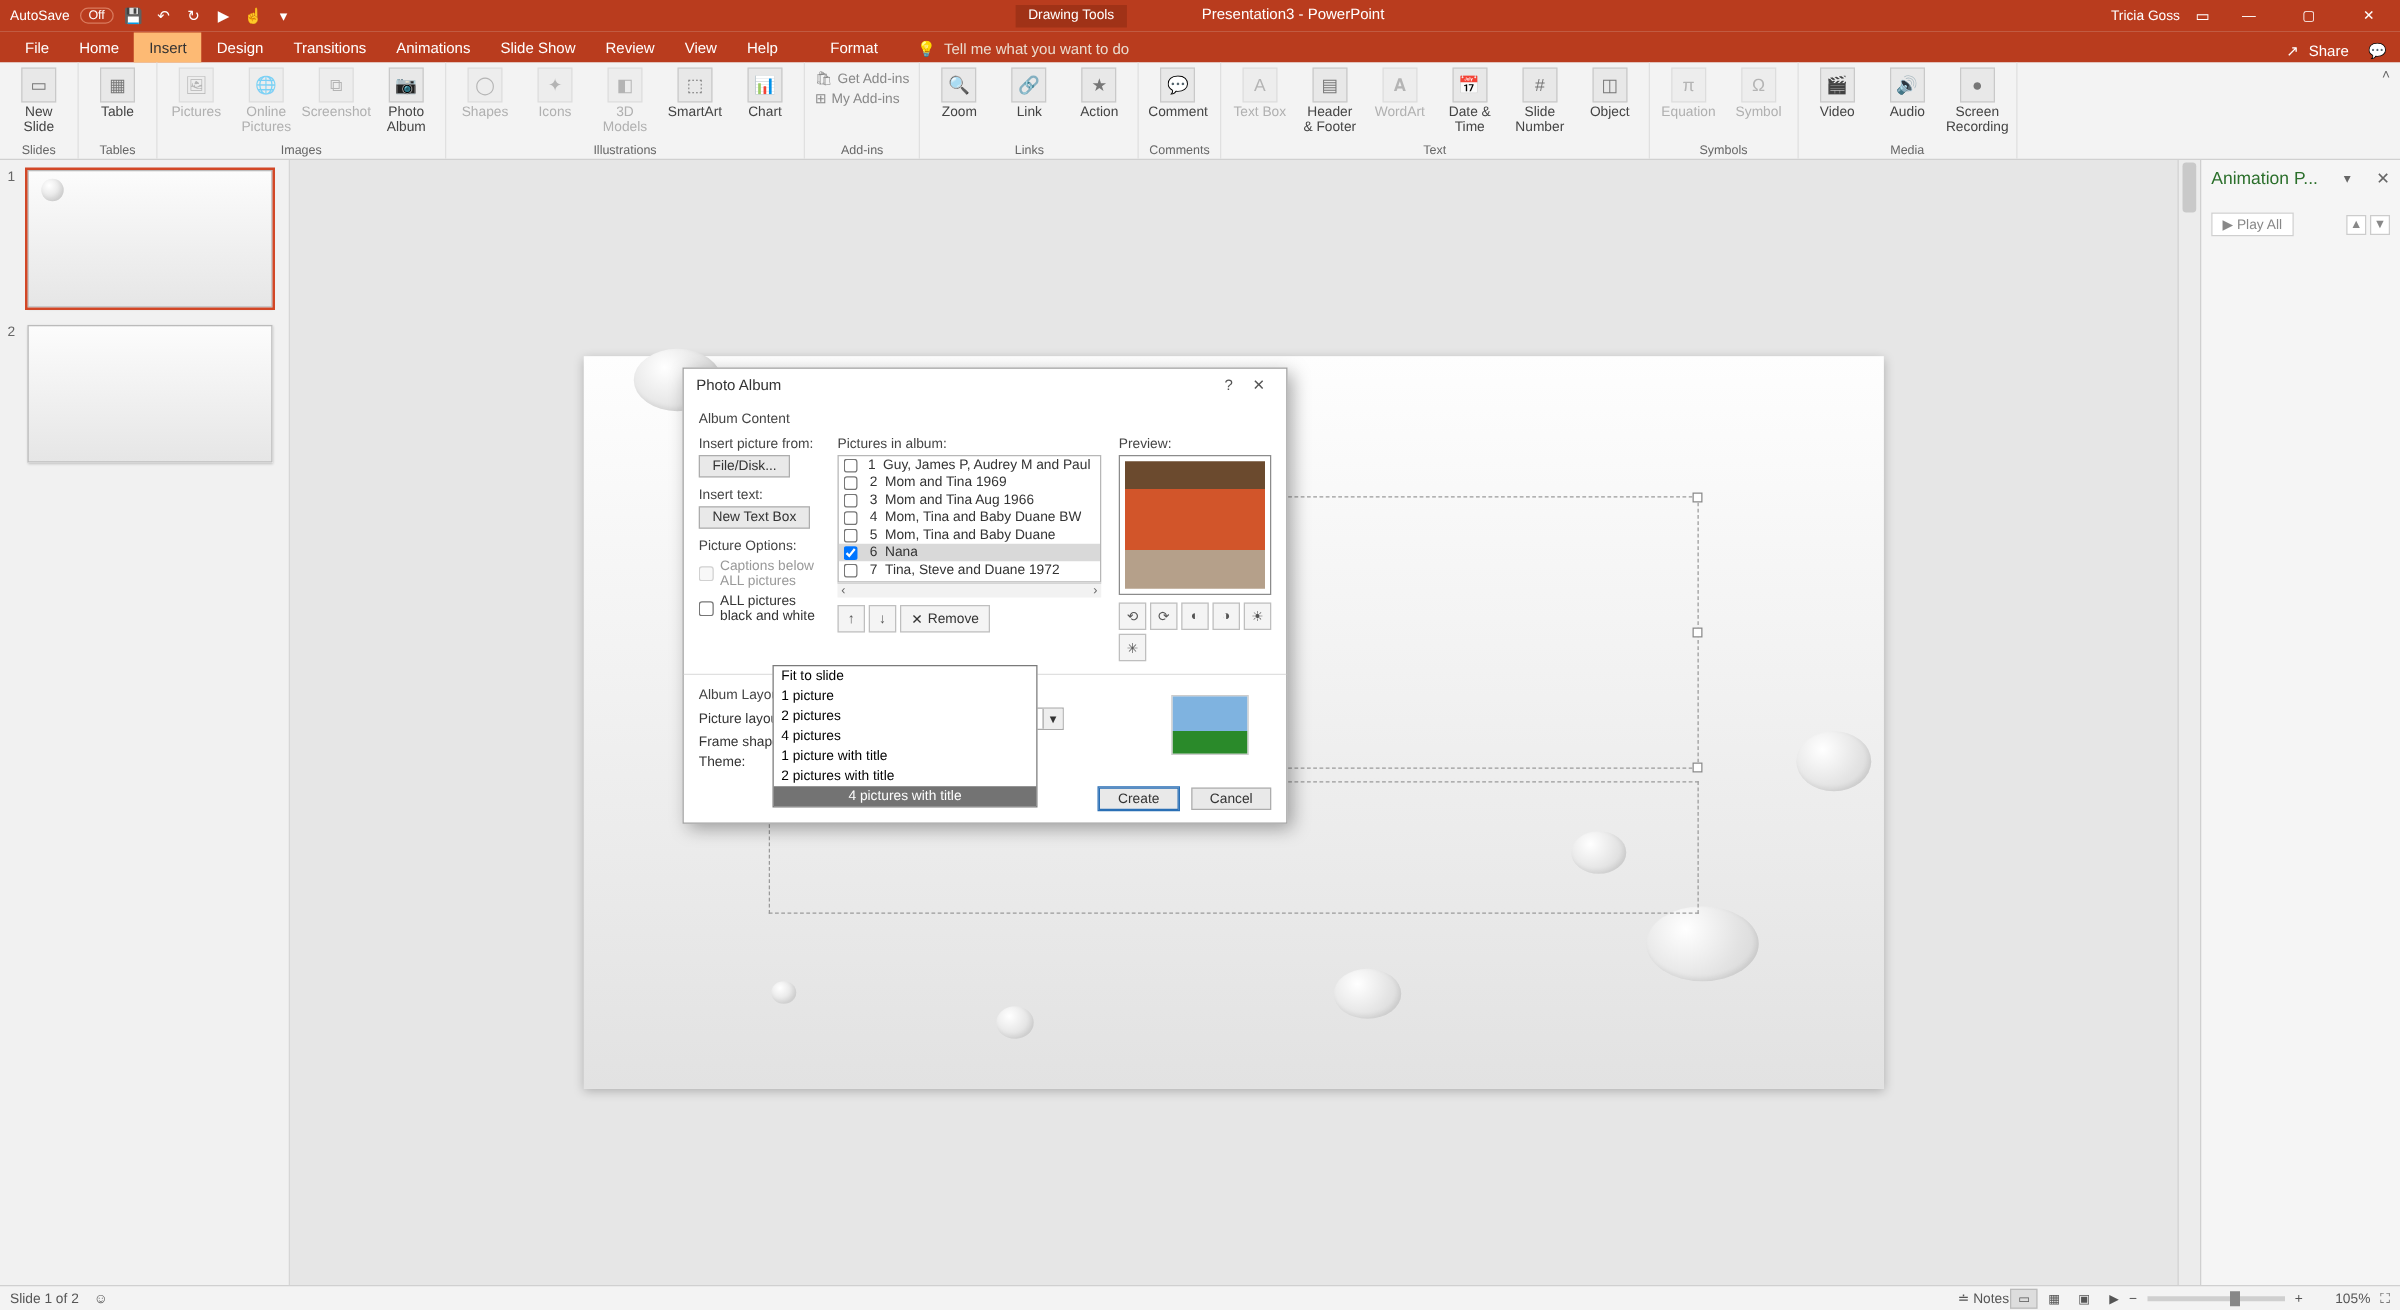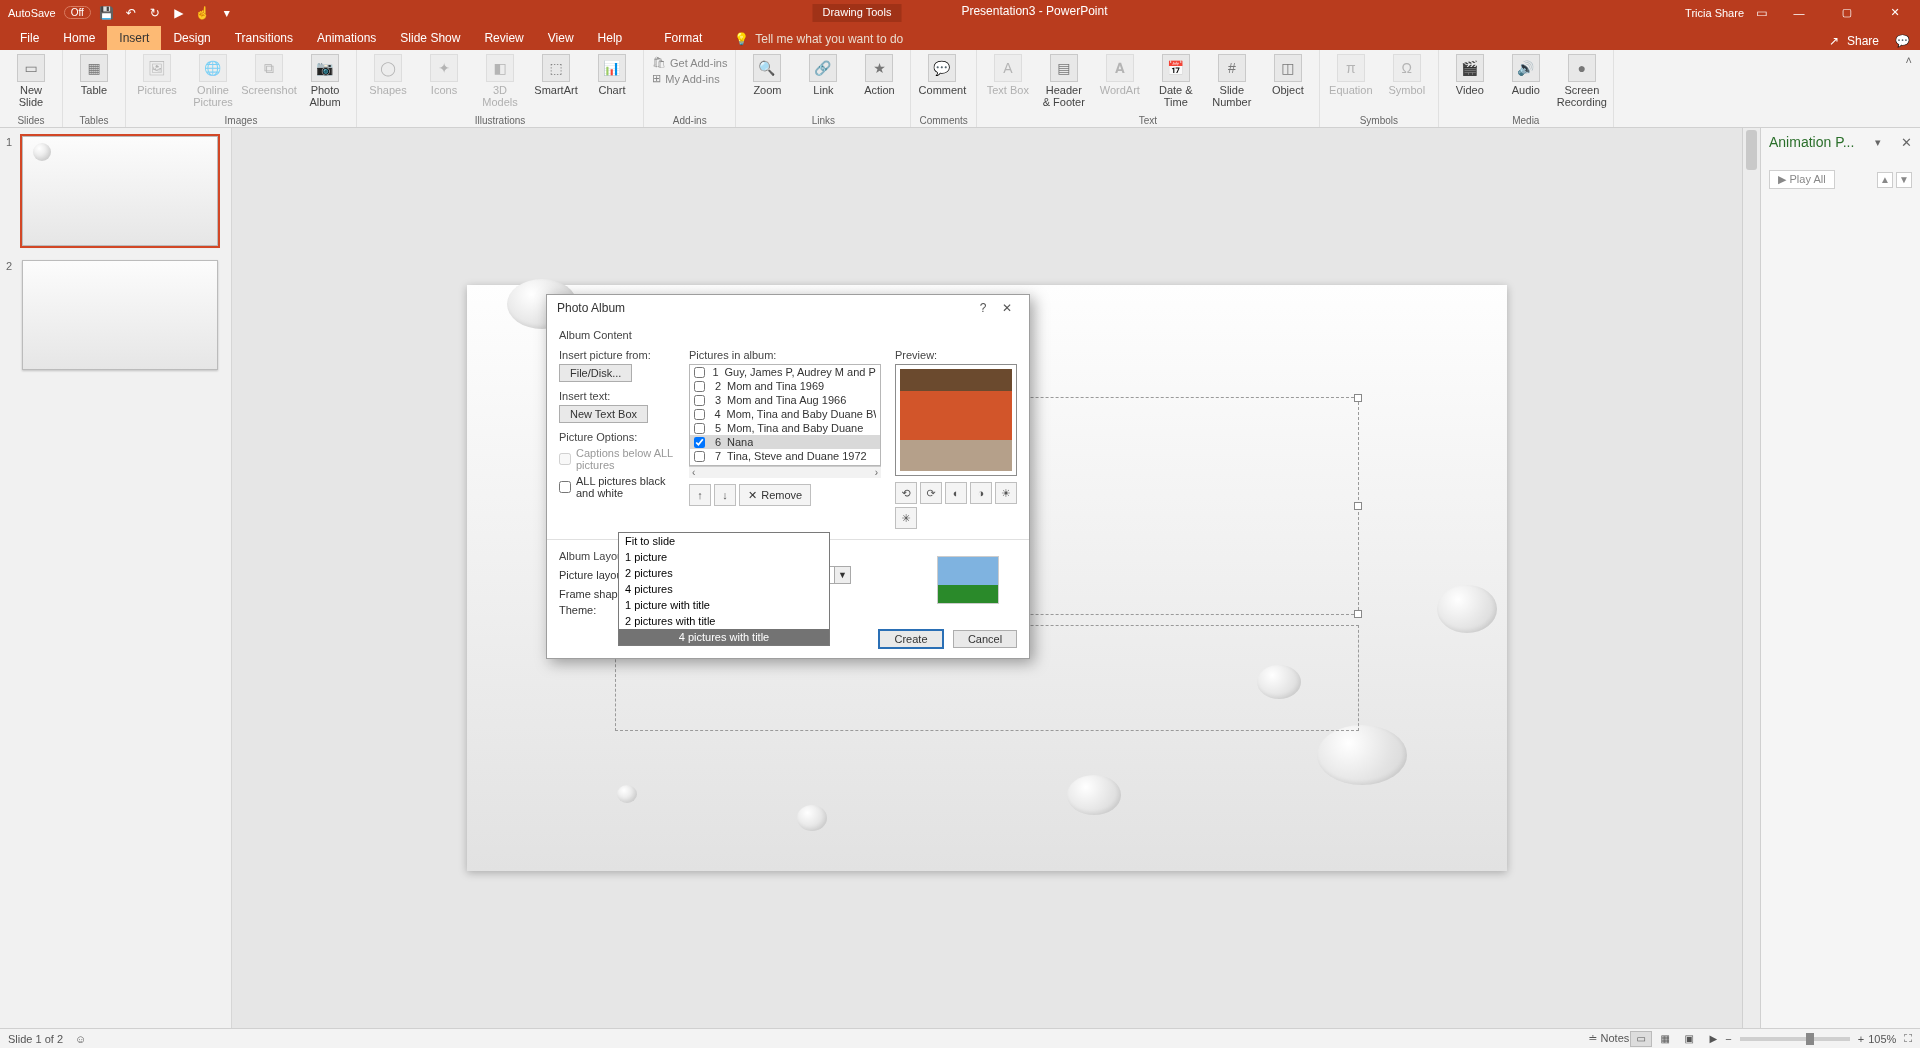--- a/index.html
+++ b/index.html
@@ -63,21 +63,21 @@
 
 
 .dialog { position:absolute; width: 484px; left: 546px; top: 294px; background:#fff; border:1px solid #9e9e9e; box-shadow: 4px 4px 14px rgba(0,0,0,.35); font-size:11px; color:#333; z-index:100;}
 .dialog-title { padding:6px 10px; font-size:12px; display:flex; align-items:center; }
 .dialog-title .spacer { flex:1; }
 .dialog-title .dlg-btn { width:24px; text-align:center; color:#555; font-size:12px; }
 .dialog-body { padding: 4px 12px 10px 12px; }
 .section-head { font-size:11px; color:#444; margin: 4px 0 4px 0; font-weight:400;}
 .columns { display:flex; gap:14px; }
 .col-left { width: 134px; }
-.col-mid { width: 192px; }
+.col-mid { width: 211px; }
 .col-right { flex:1; }
 .sub-label { font-size:11px; margin:4px 0 3px 0; color:#444;}
 .dlg-button { border:1px solid #adadad; background:#e9e9e9; padding: 2px 10px; font-size:11px; display:inline-block; min-width:64px; text-align:center;}
 .dlg-button.primary { border:1px solid #2a6fb5; outline:1px solid #2a6fb5;}
 .chk-row { display:flex; align-items:center; gap:5px; font-size:11px; color:#999; margin-top:4px;}
 .chk-row input { width:12px; height:12px;}
 .list-box { border:1px solid #b7b7b7; height: 102px; overflow:hidden; font-size:11px; background:#fff; }
 .list-row { display:flex; align-items:center; gap:6px; padding:1px 4px; }
 .list-row.sel { background:#d9d9d9; }
 .list-row input { width:11px; height:11px;}
@@ -121,21 +121,21 @@
     <span class="qat-icon">↻</span>
     <span class="qat-icon">▶</span>
     <span class="qat-icon">☝</span>
     <span class="qat-icon">▾</span>
   </div>
   <div class="titlebar-center">
     <div class="drawing-tools-wrap">Drawing Tools</div>
     <div class="doc-title">Presentation3 - PowerPoint</div>
   </div>
   <div class="titlebar-right">
-    <span>Tricia Share</span>
+    <span>Tricia Goss</span>
     <span class="qat-icon">▭</span>
     <div class="win-btn">—</div>
     <div class="win-btn">▢</div>
     <div class="win-btn">✕</div>
   </div>
 </div>
 
 <div class="tabs-row">
   <div class="tab">File</div>
   <div class="tab">Home</div>
@@ -521,15 +521,15 @@
   <span>≐ <span>Notes</span></span>
   <div class="view-btn active">▭</div>
   <div class="view-btn">▦</div>
   <div class="view-btn">▣</div>
   <div class="view-btn">▶</div>
   <span>−</span>
   <div class="zoom-slider">
       <div class="knob"></div>
     </div>
   <span>+</span>
-  <span style="margin-left:4px;">105%</span>
+  <span style="margin-left:26px;">105%</span>
   <span style="margin-left:8px;">⛶</span>
 </div>
 
 </body></html>

